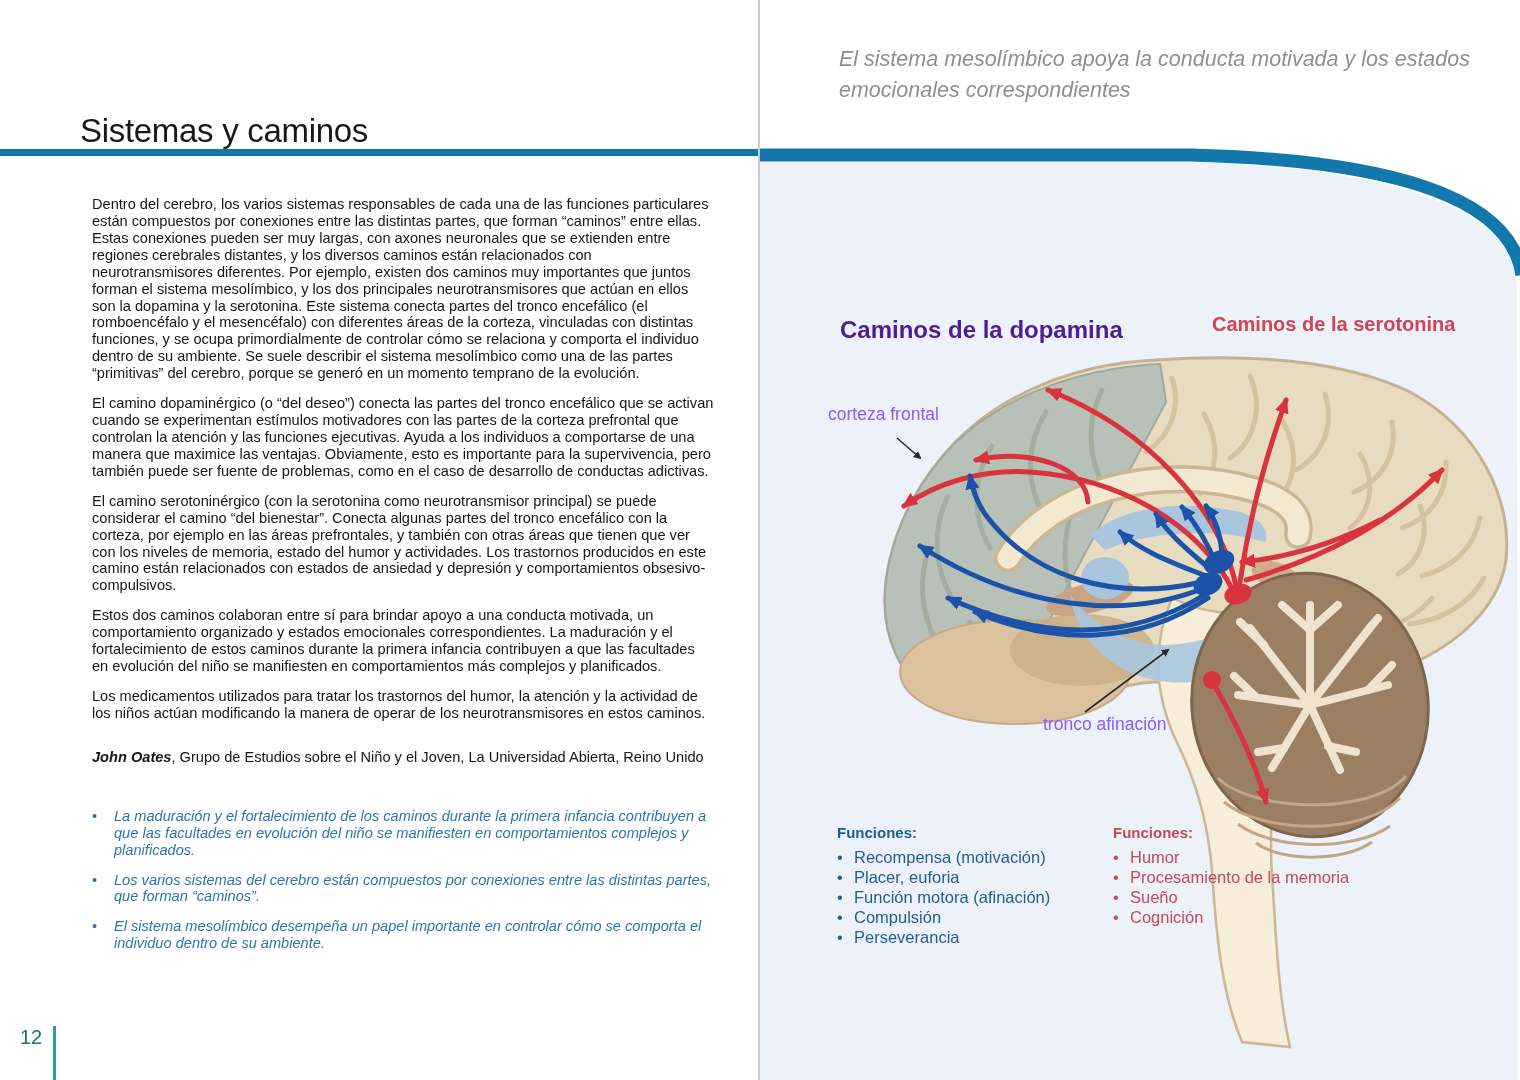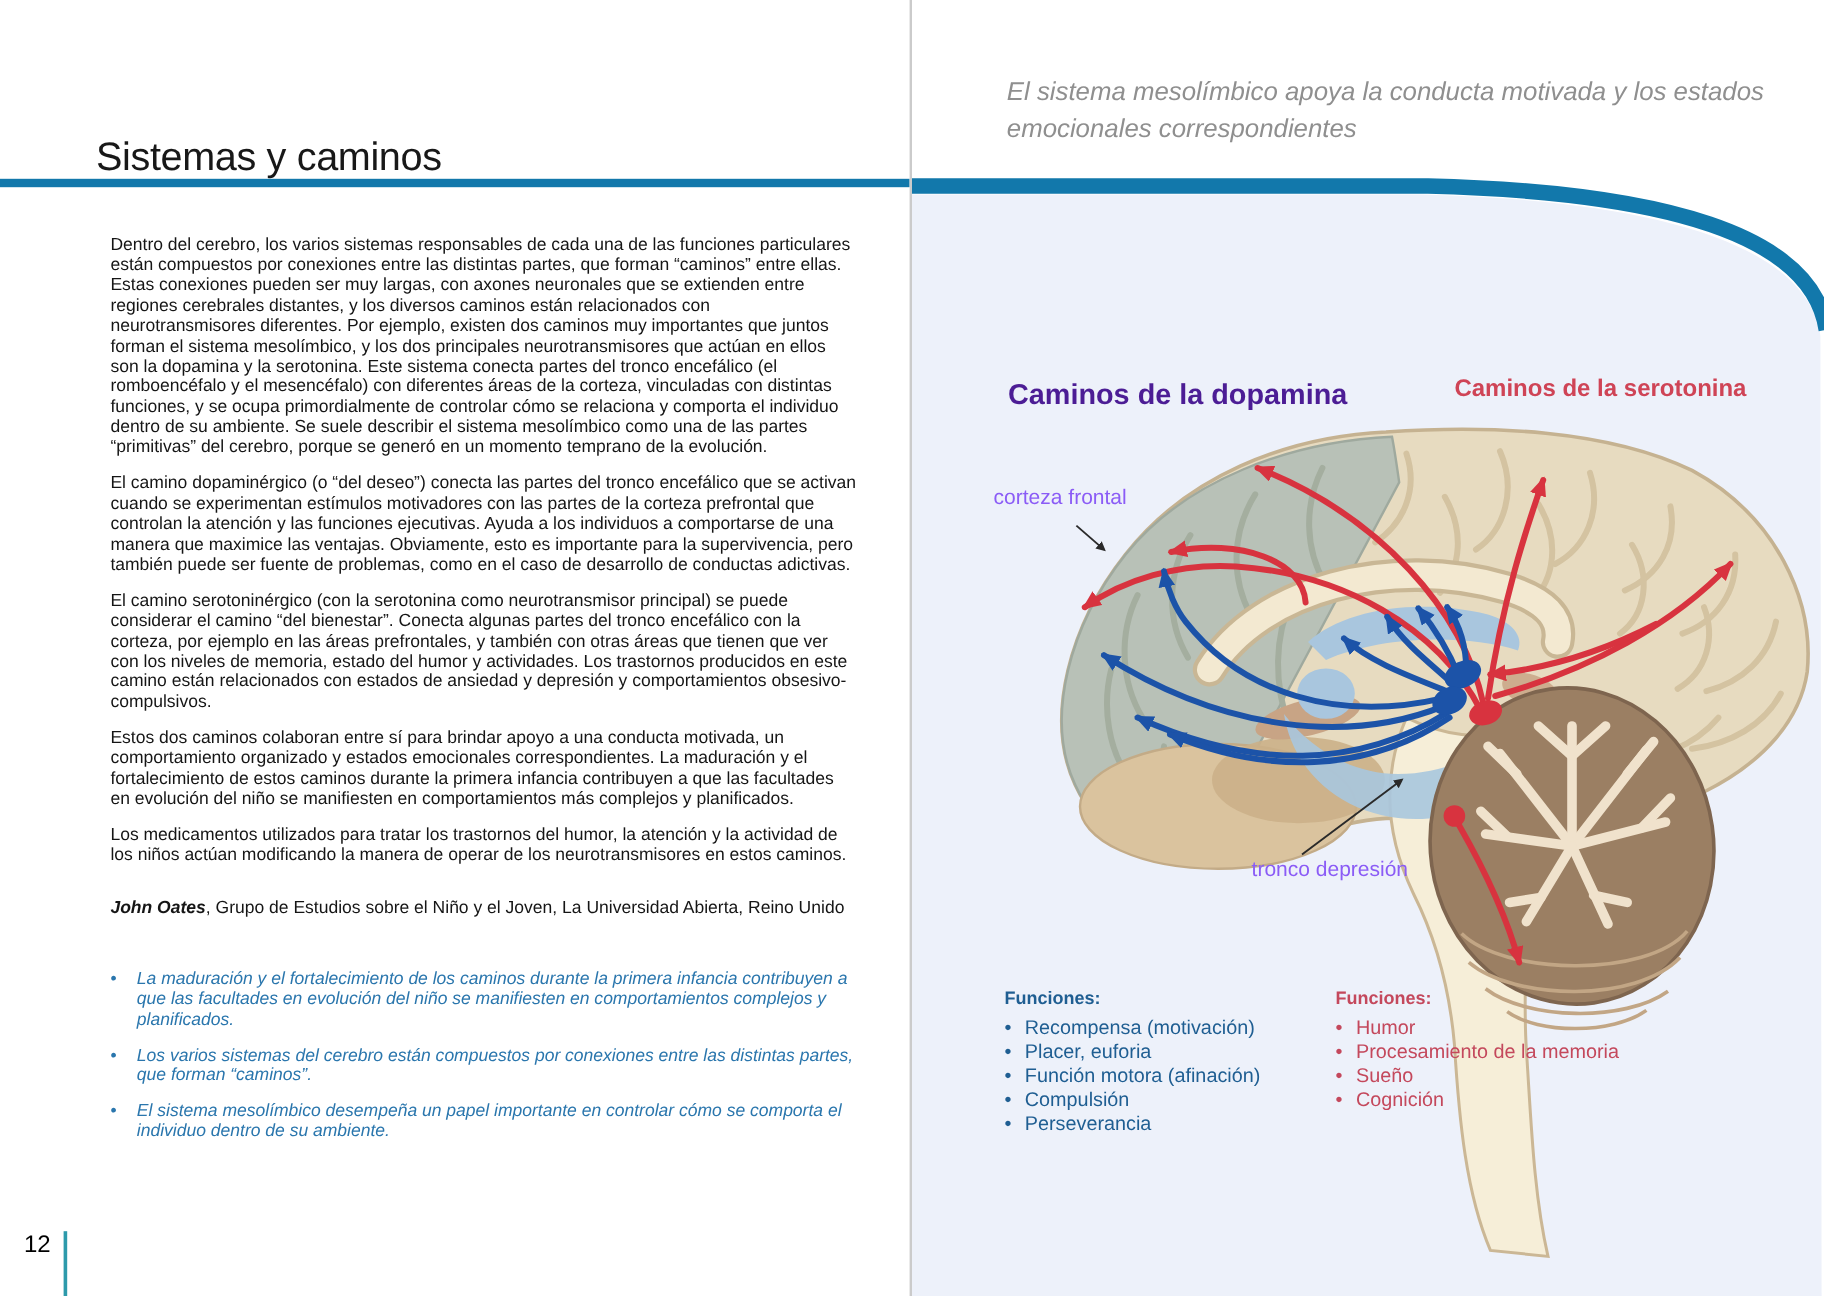--- a/index.html
+++ b/index.html
@@ -9,24 +9,24 @@
   .title{position:absolute;left:80px;top:90px;font-size:33px;font-weight:400;color:#181818;letter-spacing:-.3px;}
   .title-rule{position:absolute;left:0;top:149px;width:758px;height:7px;background:#1278ab;}
   .divider{position:absolute;left:758px;top:0;width:2px;height:1080px;background:#cbcbcb;z-index:5;}
   .bodycol{position:absolute;left:92px;top:196px;width:622px;font-size:14.6px;line-height:1.16;color:#151515;}
   .bodycol p{margin:0 0 13px 0;}
   .author{margin-top:27px !important;}
   .author .nm{font-weight:700;font-style:italic;}
   .bullets{margin-top:42px;}
   .bullet-item{display:flex;margin-bottom:13px;color:#2a76ad;font-style:italic;}
   .bullet-item::before{content:"•";width:22px;flex:0 0 22px;font-style:normal;}
-  .pagenum{position:absolute;left:20px;top:1026px;font-size:20px;color:#000000;}
+  .pagenum{position:absolute;left:20px;top:1026px;font-size:20px;color:#0f766e;}
   .pagenum-line{position:absolute;left:53px;top:1026px;width:3px;height:54px;background:#2d9aab;}
   
-  .tagline{position:absolute;left:839px;top:61px;width:640px;font-size:21.5px;font-style:italic;
+  .tagline{position:absolute;left:839px;top:44px;width:640px;font-size:21.5px;font-style:italic;
            color:#8f8f8f;line-height:1.45;z-index:2;}
   .swoosh{position:absolute;left:760px;top:140px;width:760px;height:940px;z-index:0;}
   .brain{position:absolute;left:820px;top:350px;width:700px;height:710px;z-index:1;}
   .h-dopa{position:absolute;left:840px;top:296px;font-size:24px;font-weight:700;color:#4c1d95;z-index:2;}
   .h-sero{position:absolute;left:1212px;top:296px;font-size:20px;font-weight:700;color:#cf4456;z-index:2;}
   .blabel{position:absolute;font-size:17.5px;color:#8b5cf6;z-index:2;}
   .lab-cortex{left:828px;top:404px;}
   .lab-stem{left:1043px;top:714px;}
   .funcs{position:absolute;z-index:2;}
   .funcs .fh{font-size:15px;font-weight:700;margin-bottom:6px;}
@@ -197,21 +197,21 @@
       <ellipse cx="388" cy="234" rx="15" ry="11" fill="#1c53a8" stroke="none" transform="rotate(-25 388 234)"></ellipse>
     </g>
 
     <g stroke="#2a2a2a" stroke-width="1.6" fill="none">
       <path d="M77,88 L100,108" marker-end="url(#ak)"></path>
       <path d="M265,362 L348,300" marker-end="url(#ak)"></path>
     </g>
   </svg>
 
   <div class="blabel lab-cortex">corteza frontal</div>
-  <div class="blabel lab-stem">tronco depresión</div>
+  <div class="blabel lab-stem">tronco afinación</div>
 
   <div class="funcs funcs-blue">
     <div class="fh">Funciones:</div>
     <div class="fi">
         <span>Recompensa (motivación)</span>
       </div>
     <div class="fi">
         <span>Placer, euforia</span>
       </div>
     <div class="fi">

